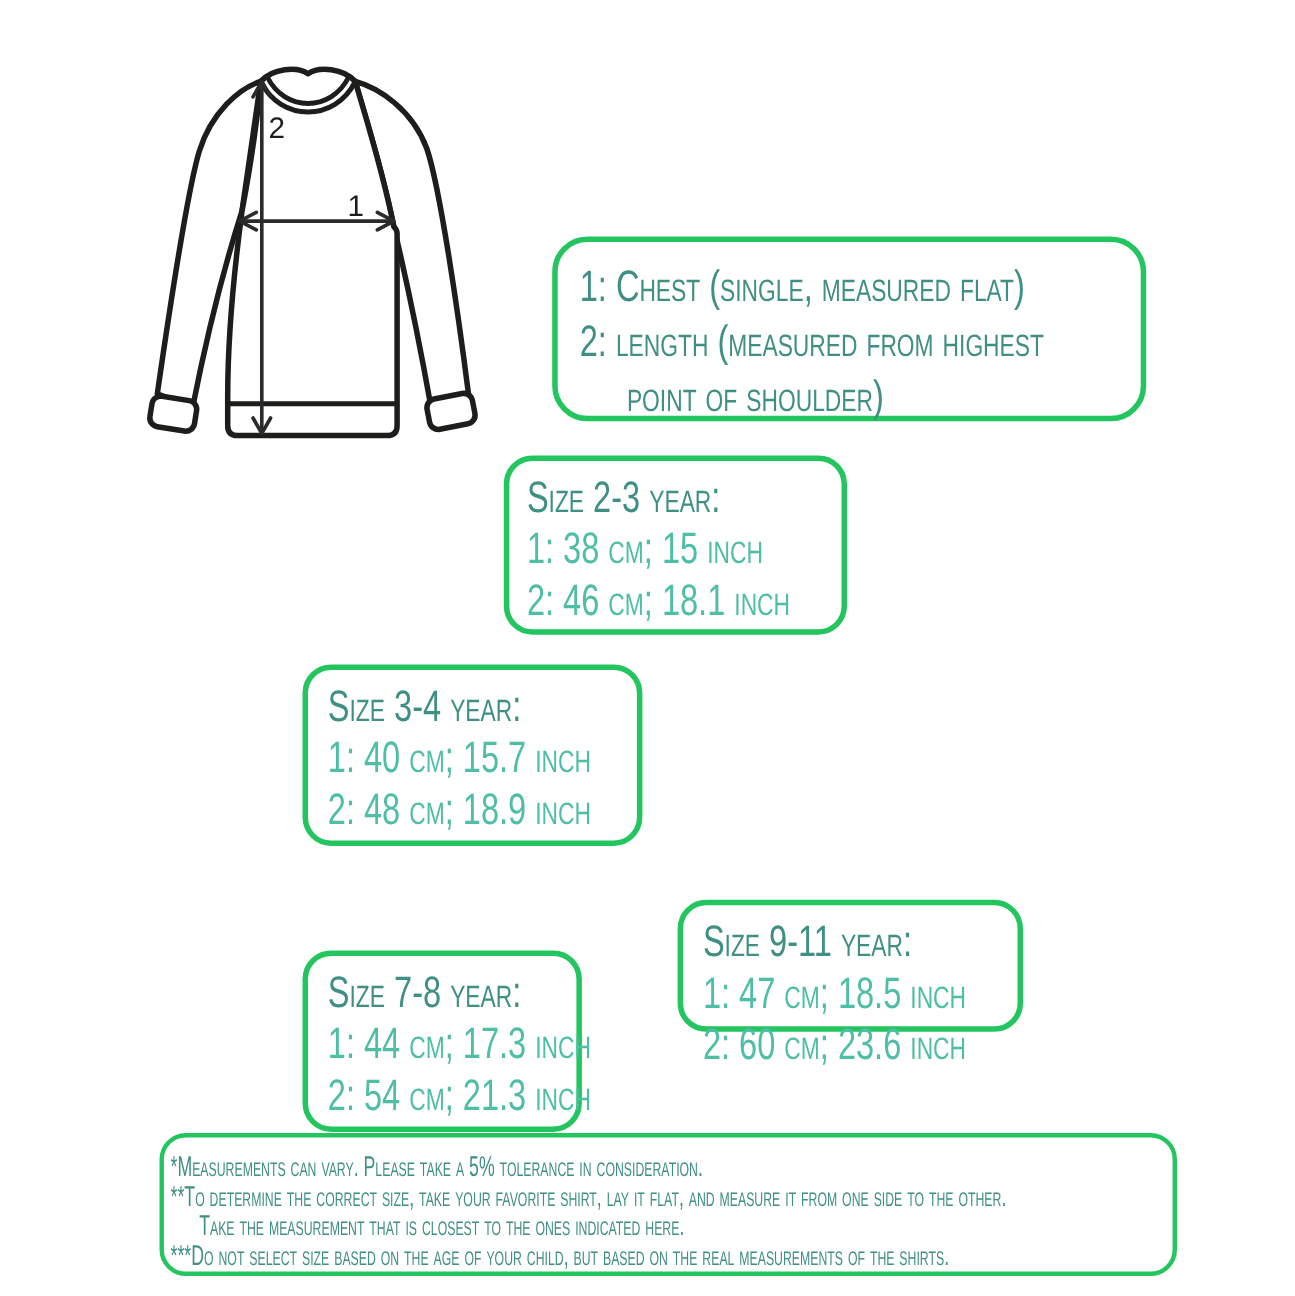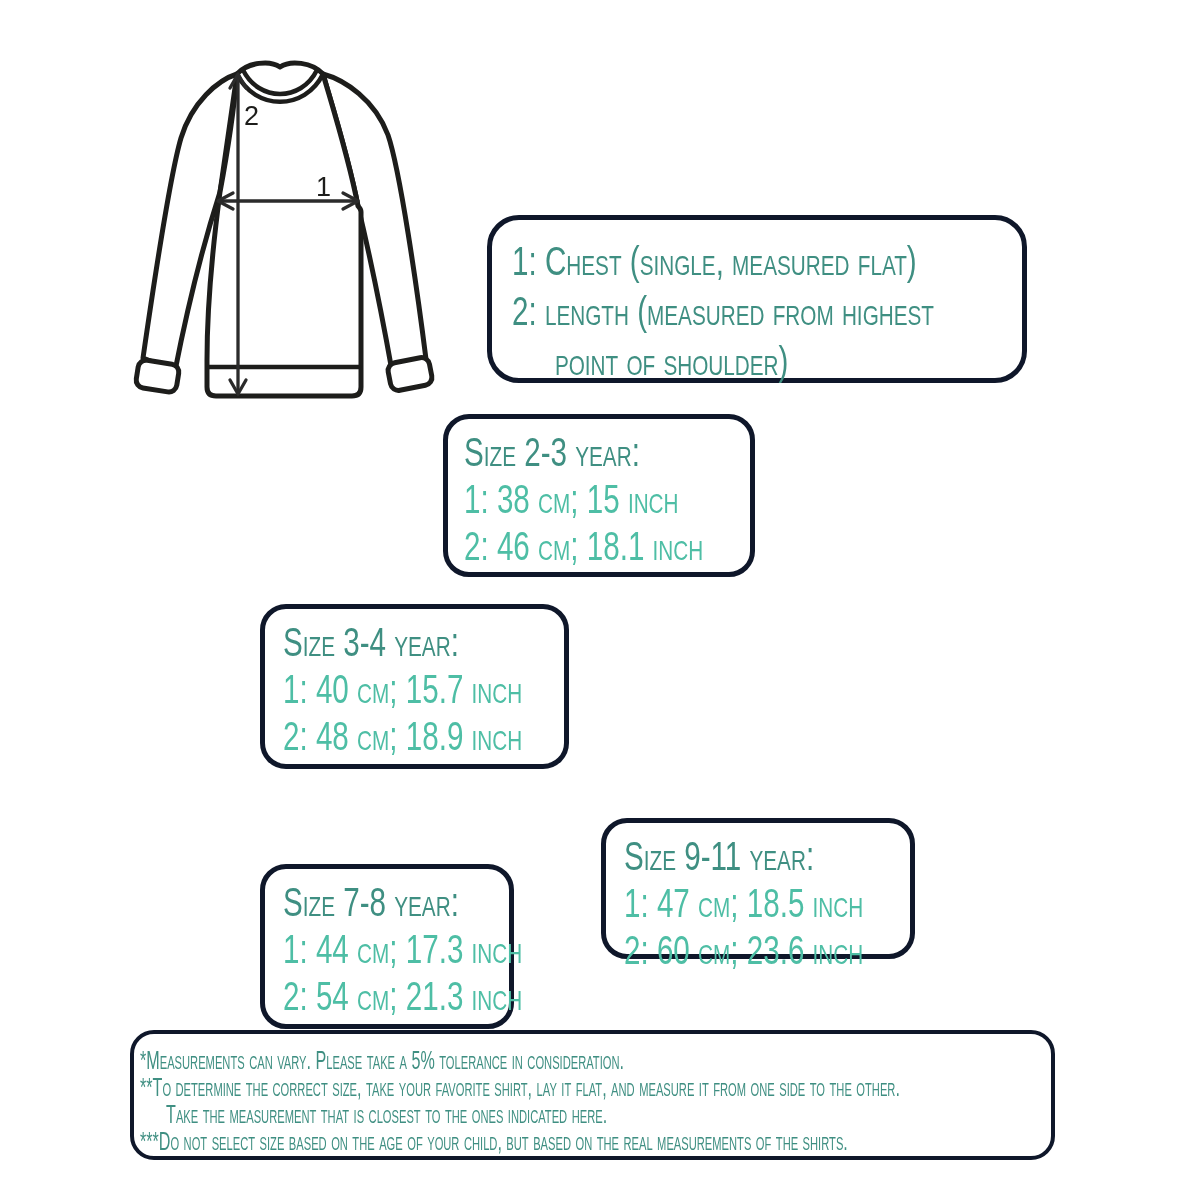--- a/index.html
+++ b/index.html
@@ -9,31 +9,32 @@
     position:relative;
     font-family:"Liberation Sans", sans-serif;
     overflow:hidden;
   }
   .canvas { position:absolute; left:0; top:0; width:1177px; height:1178px; }
 
   
   .box {
     position:absolute;
     background:#ffffff;
-    border:5px solid #0f172a;
+    border:5px solid #22c55e;
     border-radius:28px;
     box-sizing:border-box;
+    margin-left:15px;
   }
   .legend-box   { left:487px; top:215px;  width:540px; height:168px; border-radius:32px; padding:16px 0 0 20px; }
   .size-box     { border-radius:26px; padding:10px 0 0 18px; }
   .size-2-3     { left:443px; top:414px; width:312px; height:163px;padding-left:16px; }
   .size-3-4     { left:260px; top:604px; width:309px; height:165px; }
   .size-5-6     { left:601px; top:612px; width:314px; height:165px; }
   .size-7-8     { left:260px; top:864px; width:254px; height:165px; }
-  .size-9-11    { left:601px; top:818px; width:314px; height:141px; }
+  .size-9-11    { left:601px; top:818px; width:314px; height:120px; }
   .footnote-box { left:130px; top:1030px; width:925px; height:130px; border-width:4px; border-radius:24px; padding:13px 0 16px 6px; }
 
   
   .hand {
     font-variant:small-caps;
     white-space:pre;
     transform-origin:0 0;
     display:block;
   }
   .cx { transform:scaleX(0.74); }

